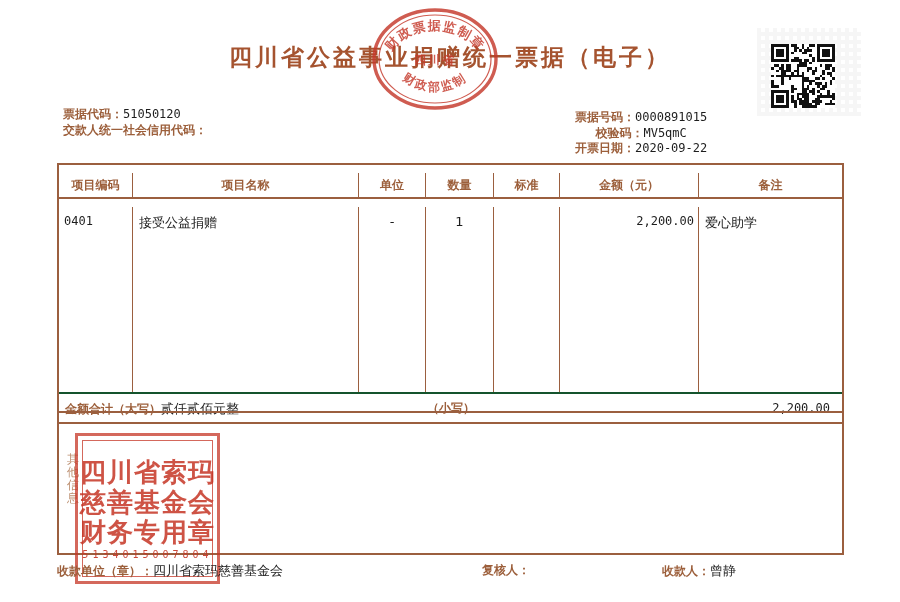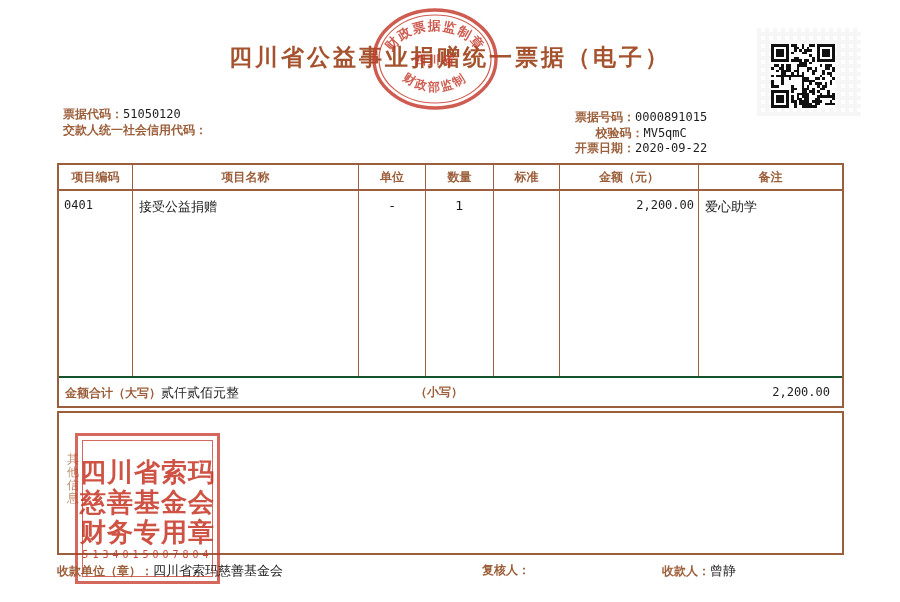--- a/index.html
+++ b/index.html
@@ -28,40 +28,40 @@
   .qr { position:absolute; left:771px; top:44px; width:64px; height:64px; background:#fff; }
   
   .meta { position:absolute; font-size:12px; line-height:15.5px; }
   .meta-left  { left:63px;  top:107px; }
   .meta-right { left:575px; top:110px;text-align:center; }
   .lbl { font-family:"DejaVu Serif", serif; font-weight:bold; color:#9c5f3b; }
   .val { color:#1d1d1d; font-family:"DejaVu Sans", sans-serif; }
   .num { font-family:"DejaVu Sans Mono", monospace; color:#1d1d1d; }
   
   .grid { position:absolute; left:57px; top:163px; width:787px; border:2px solid #9b5f3f; background:#fff; }
-  .row { display:flex; }
+  .row { display:flex;margin-top:8px; }
   .hrow { height:26px; border-bottom:2px solid #9b5f3f; }
   .brow { height:187px; border-bottom:2px solid #14532d; }
   .cell { border-right:1px solid #9b5f3f; overflow:hidden; }
   .cell:last-child { border-right:none; }
   .c0{width:74px}.c1{width:226px}.c2{width:67px}.c3{width:68px}.c4{width:66px}.c5{width:139px}.c6{flex:1}
   .hcell {
     display:flex; align-items:center; justify-content:center;
     font-family:"DejaVu Serif", serif; font-weight:bold; font-size:12px; color:#9c5f3b;
   }
   .bcell { padding-top:7px; font-size:13px; color:#1d1d1d; }
   .bcell.code   { padding-left:5px; font-family:"DejaVu Sans Mono", monospace; font-size:12px; }
   .bcell.name   { padding-left:6px; }
   .bcell.center { text-align:center; }
   .bcell.amount { text-align:right; padding-right:4px; font-family:"DejaVu Sans Mono", monospace; font-size:12px; }
   .bcell.note   { padding-left:6px; }
   .trow { position:relative; height:28px; }
   .trow .tleft { position:absolute; left:6px; top:6px; font-size:12px; }
   .trow .words { font-size:13px; }
-  .trow .small-label { position:absolute; left:356px; top:6px; font-size:12px; }
+  .trow .small-label { position:absolute; left:368px; top:6px; font-size:12px; }
   .trow .figures { position:absolute; right:12px; top:7px; font-size:12px; }
   
   .lower-box { position:absolute; left:57px; top:411px; width:787px; height:144px; border:2px solid #9b5f3f; }
   .other-info {
     position:absolute; left:5px; top:30px; height:110px;
     writing-mode:vertical-rl; text-orientation:upright; letter-spacing:13px;
     font-family:"DejaVu Serif", serif; font-size:12px; color:#b07a55; opacity:.85;
   }
   
   .seal {

